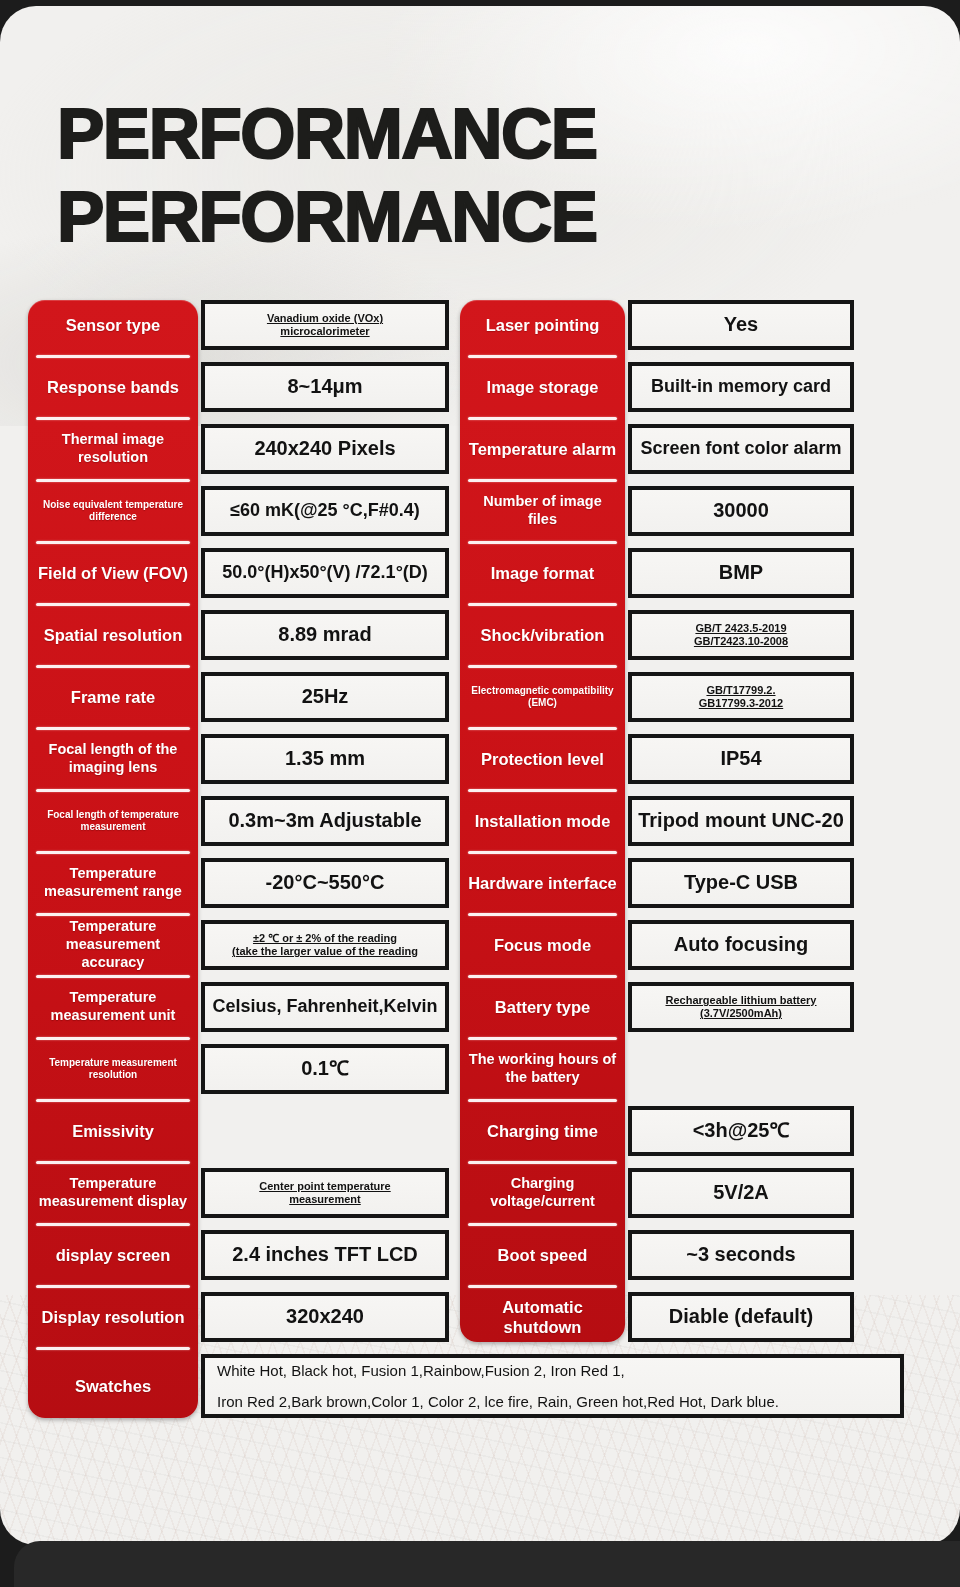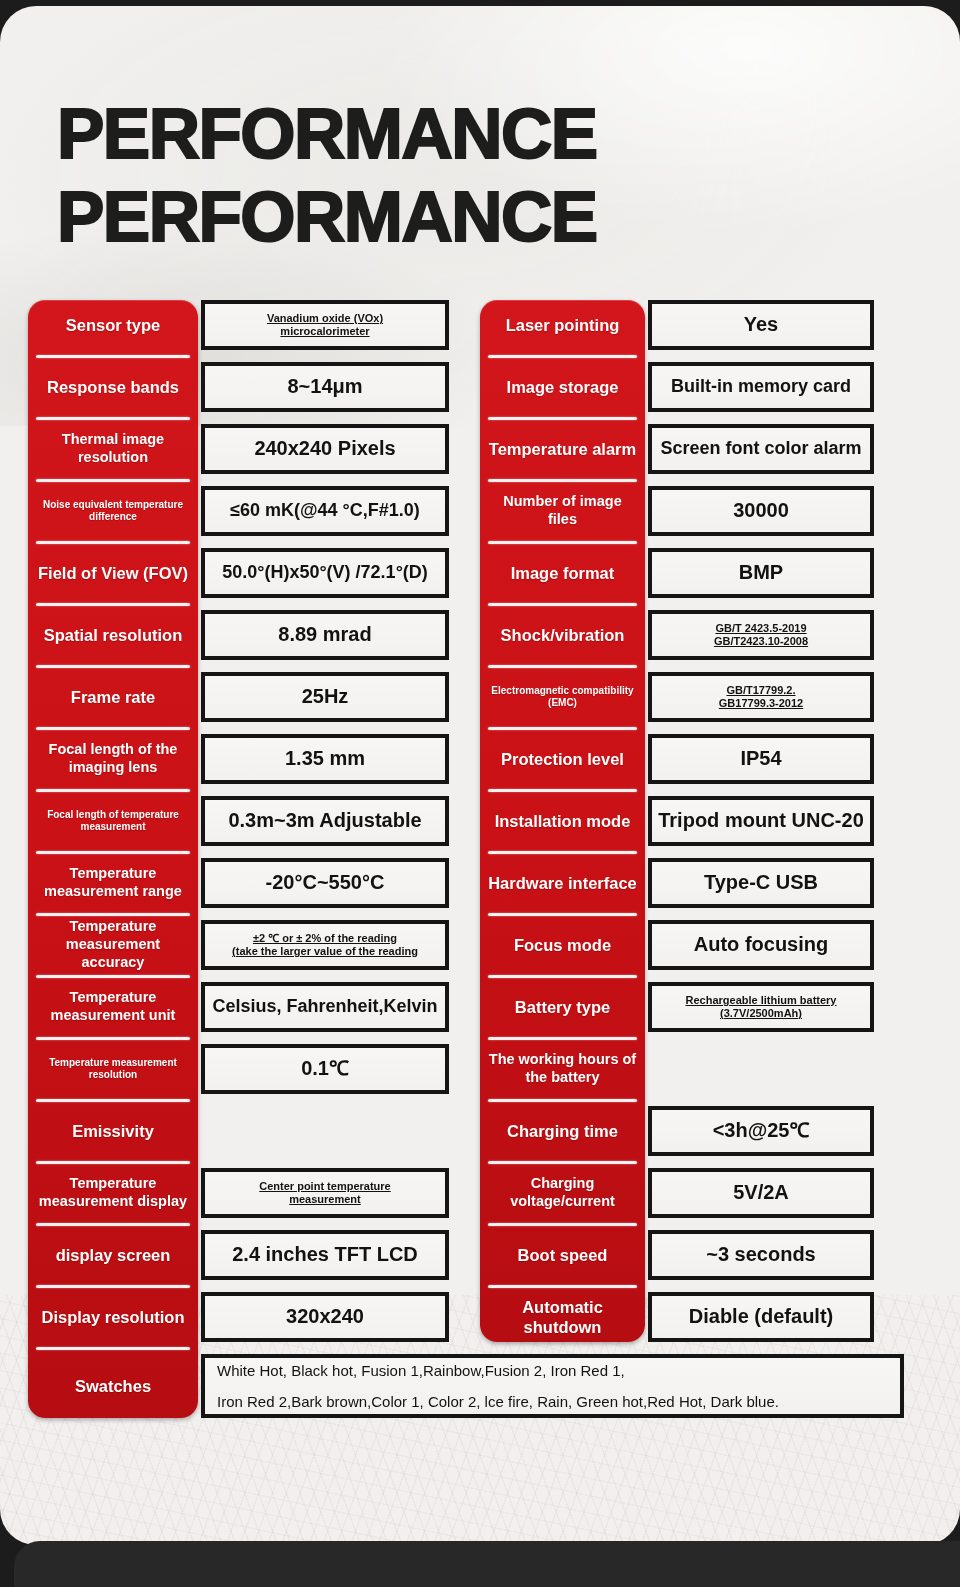--- a/index.html
+++ b/index.html
@@ -132,21 +132,21 @@
           <div class="spec-value">
             <span class="val">240x240 Pixels</span>
           </div>
         </div>
 
         <div class="spec-row">
           <div class="spec-label">
             <span class="lbl l-xs">Noise equivalent temperature difference</span>
           </div>
           <div class="spec-value">
-            <span class="val v-long">≤60 mK(@44 °C,F#1.0)</span>
+            <span class="val v-long">≤60 mK(@25 °C,F#0.4)</span>
           </div>
         </div>
 
         <div class="spec-row">
           <div class="spec-label">
             <span class="lbl">Field of View (FOV)</span>
           </div>
           <div class="spec-value">
             <span class="val v-long">50.0°(H)x50°(V) /72.1°(D)</span>
           </div>
@@ -264,21 +264,21 @@
             <span class="lbl">Swatches</span>
           </div>
           <div class="spec-value">
             <span class="val">White Hot, Black hot, Fusion 1,Rainbow,Fusion 2, Iron Red 1,
 Iron Red 2,Bark brown,Color 1, Color 2, lce fire, Rain, Green hot,Red Hot, Dark blue.</span>
           </div>
         </div>
       </div>
   </section>
 
-  <section class="spec-table" style="left:480px;width:394px;--label-w:165px;">
+  <section class="spec-table" style="left:460px;width:394px;--label-w:165px;">
     <div class="red-col"></div>
     <div class="rows">
 
         <div class="spec-row">
           <div class="spec-label">
             <span class="lbl">Laser pointing</span>
           </div>
           <div class="spec-value">
             <span class="val">Yes</span>
           </div>

